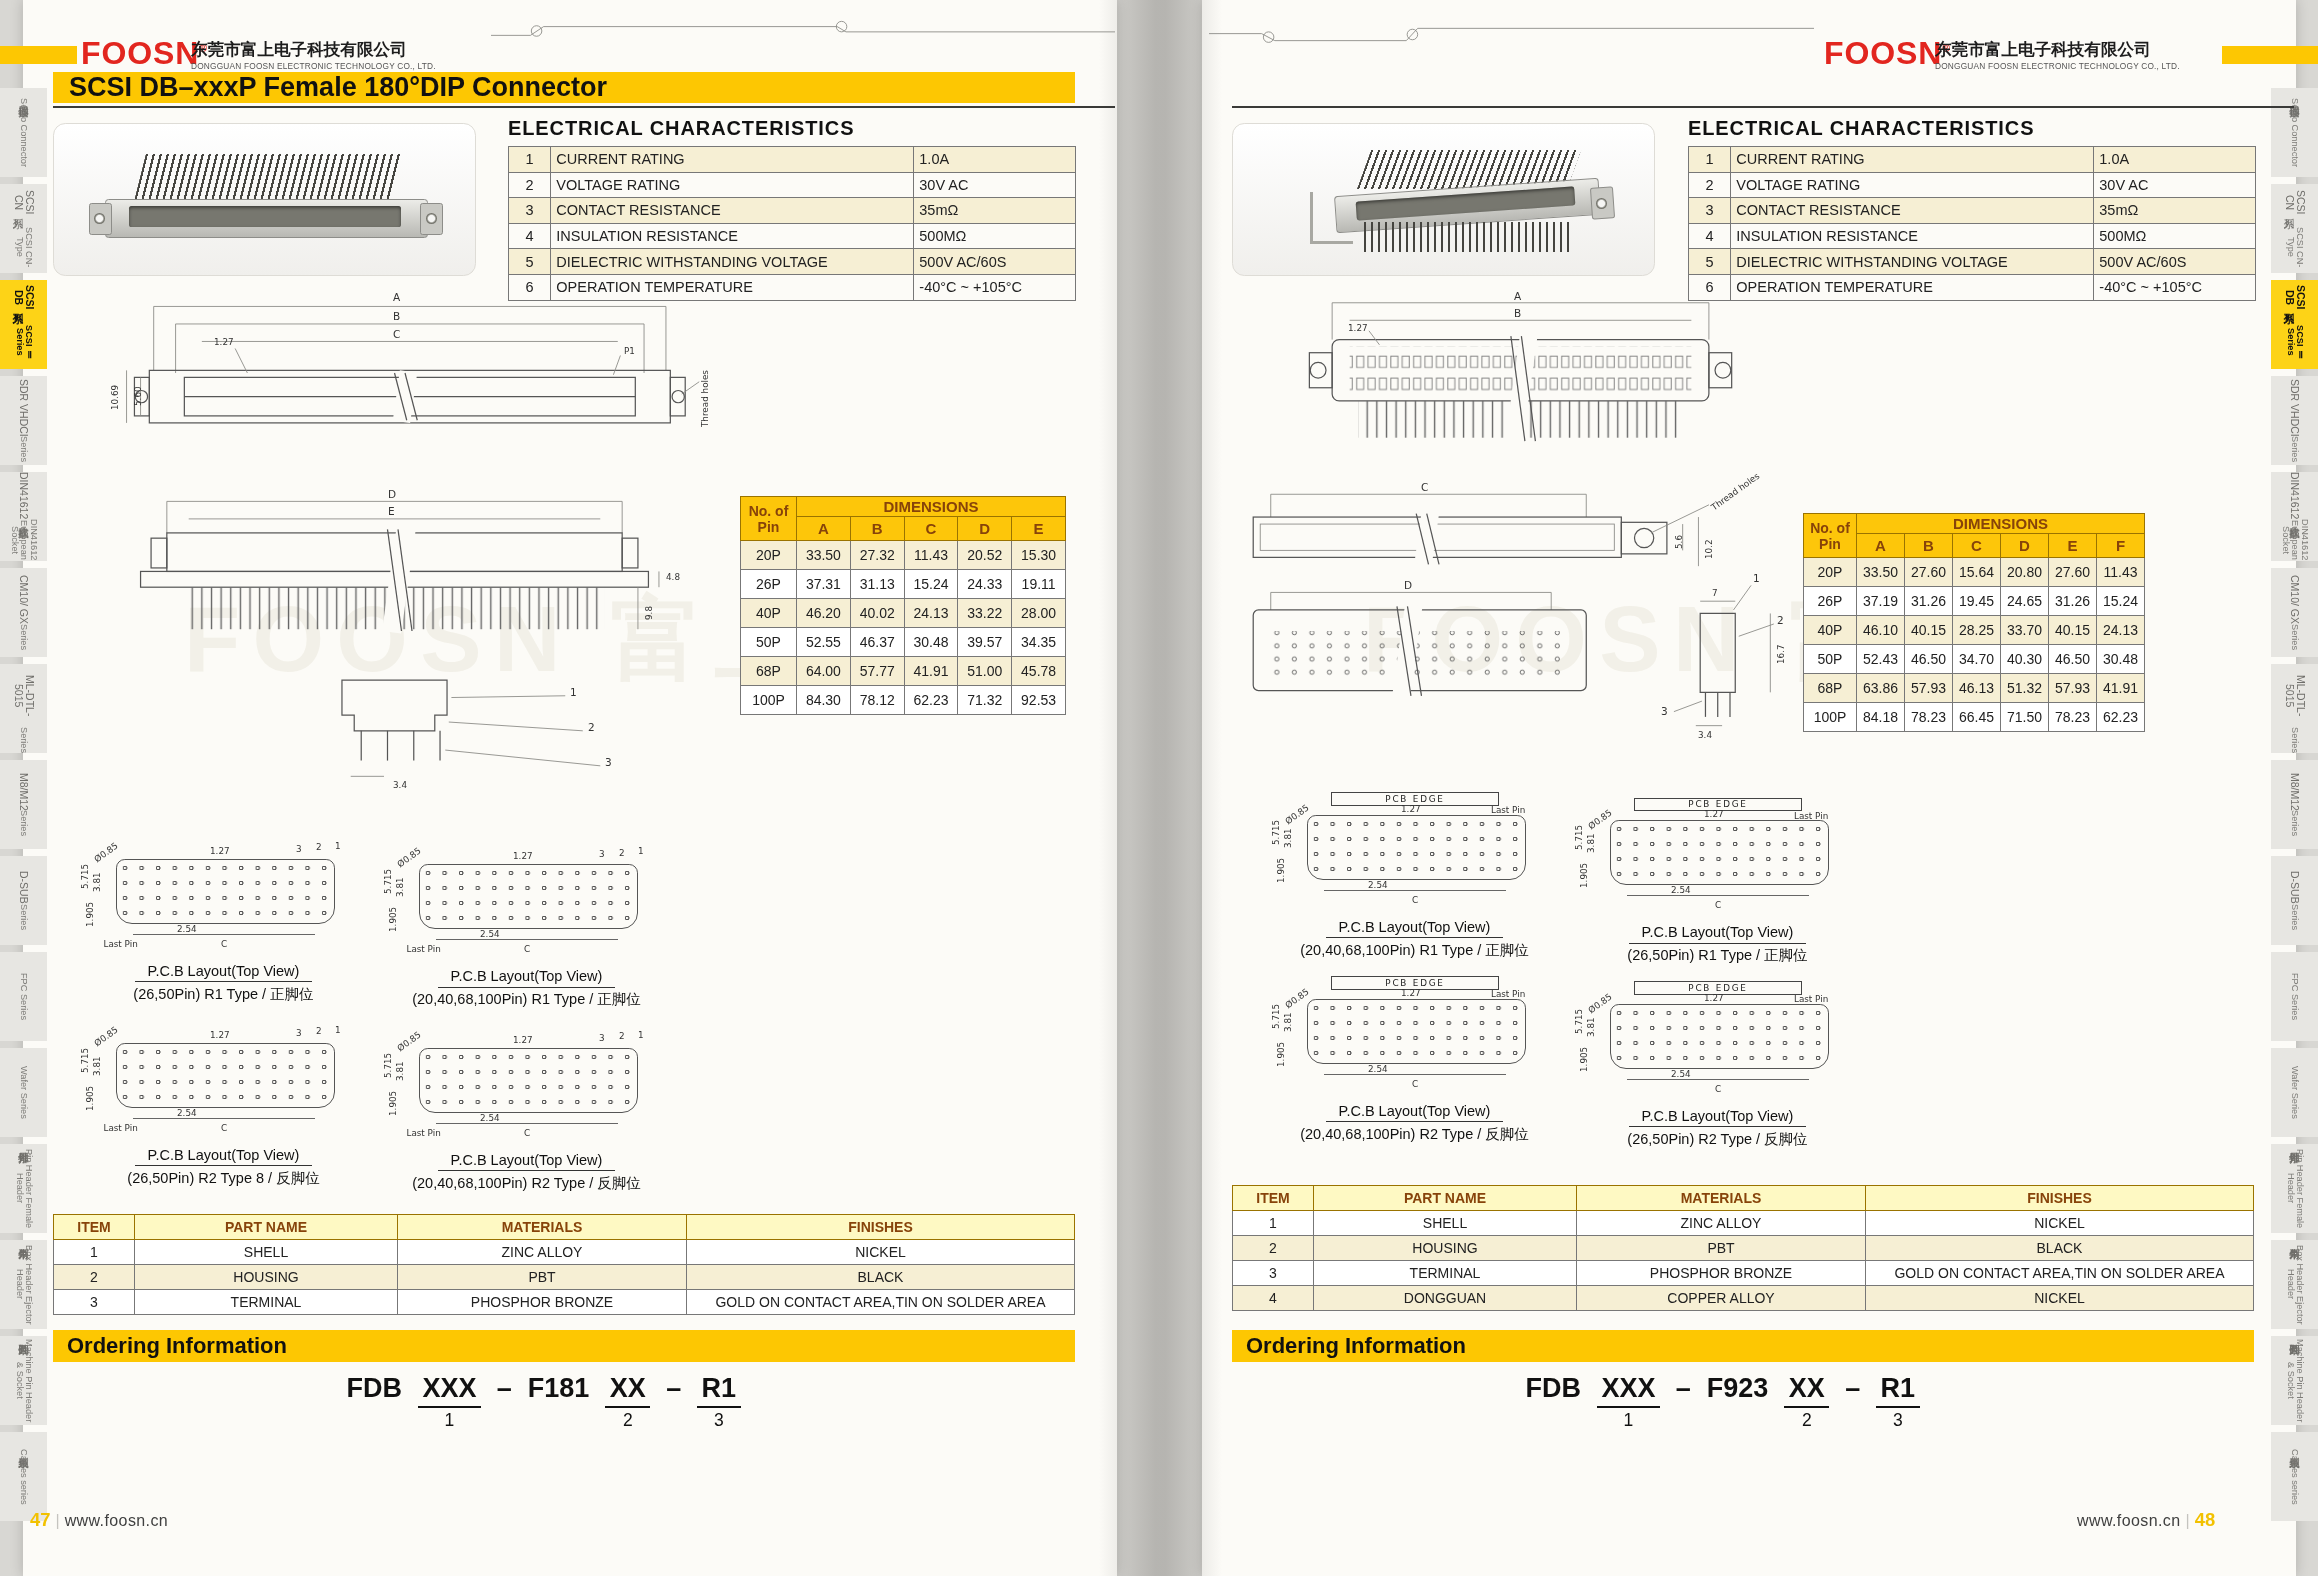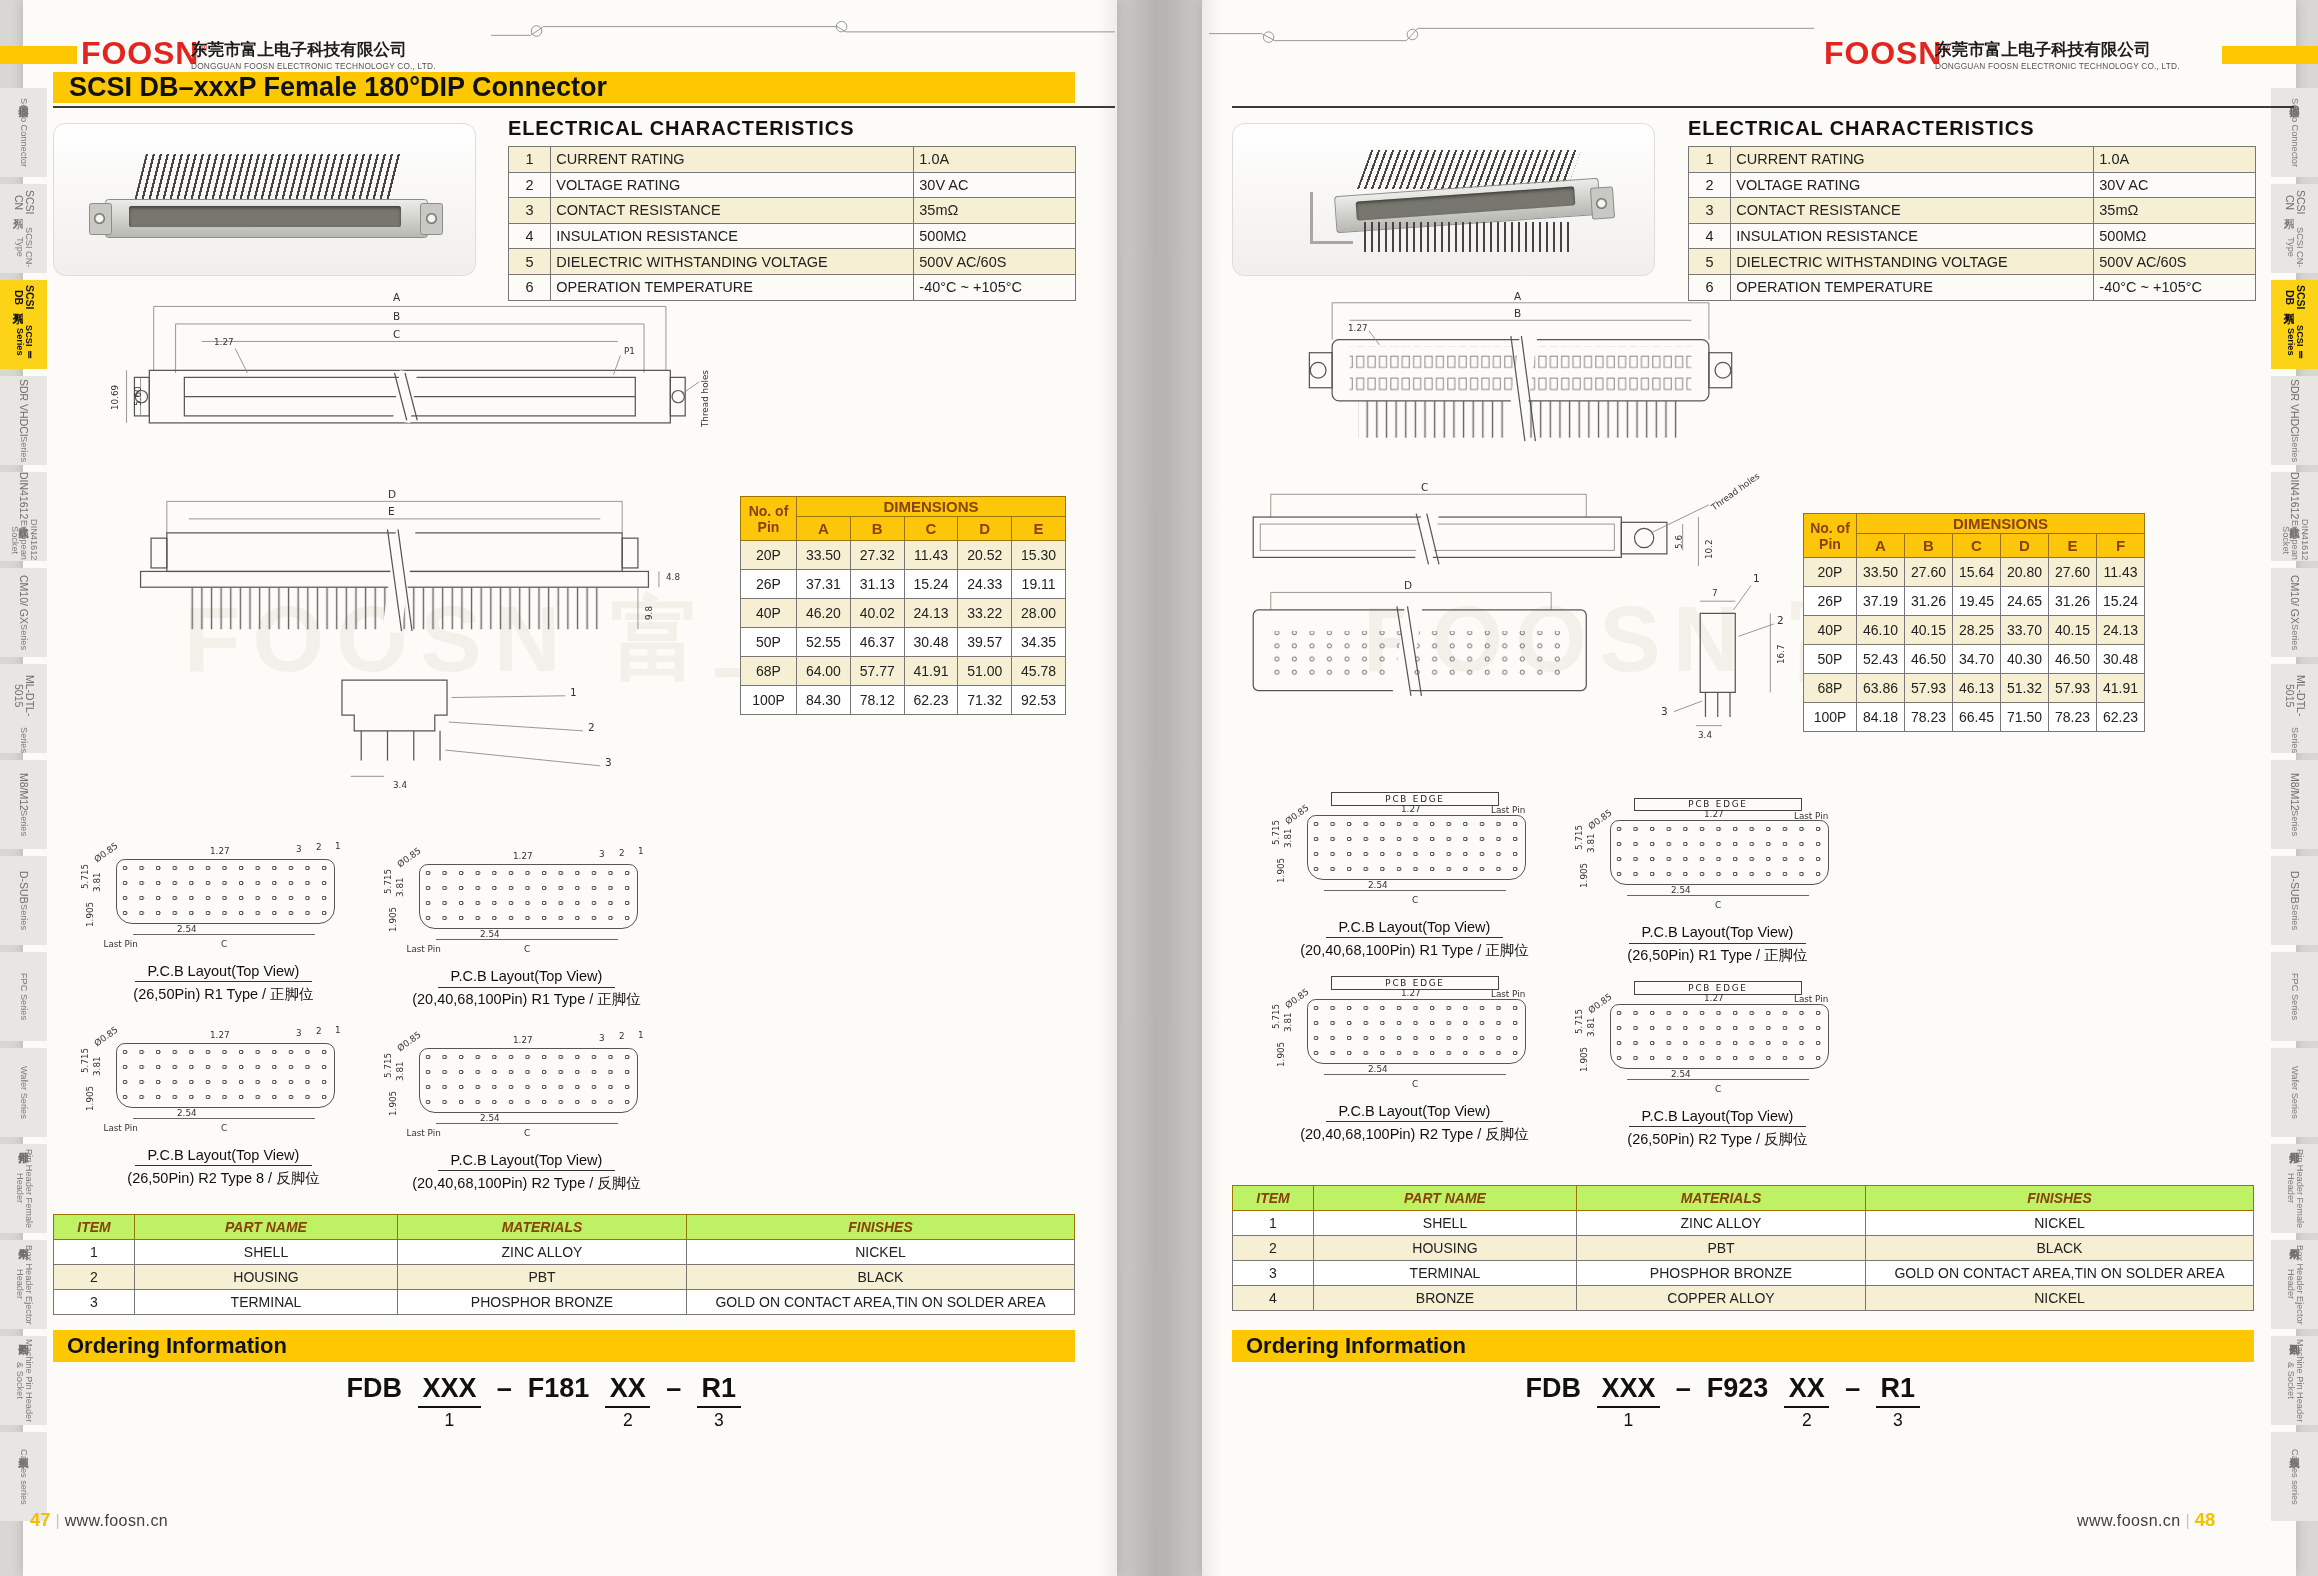--- a/index.html
+++ b/index.html
@@ -47,21 +47,21 @@
   .dims td{border:0.9px solid #777;text-align:center;font-size:14px;height:28px;padding:0 1.8px;}
   .dims thead td, .dims thead th{background:#fdc60a;color:#87430a;font-weight:bold;border:0.9px solid #9a7300;}
   .dims thead th{font-size:14px;}
   .dims thead tr:nth-child(1) th:nth-child(2){font-size:15px;}
   .dims tbody tr:nth-child(odd){background:#f6efd4;}
   .dims thead tr:nth-child(2) td{height:23px;font-size:15px;}
 
   
   .parts{position:absolute;width:1022px;table-layout:fixed;border:1.8px solid #555;background:#fff;}
   .parts td{border:0.9px solid #777;text-align:center;font-size:14px;height:22px;}
-  .parts thead td{background:#bef264;color:#87430a;font-weight:bold;border:0.9px solid #9a7300;font-style:italic;}
+  .parts thead td{background:#fef9c3;color:#87430a;font-weight:bold;border:0.9px solid #9a7300;}
   .parts tbody tr:nth-child(even){background:#f6efd4;}
   .parts col.c1{width:81px;} .parts col.c2{width:263px;} .parts col.c3{width:289px;}
 
   
   .orderbar{position:absolute;height:32px;width:1022px;background:#fdc702;display:flex;align-items:center;padding-left:14px;box-sizing:border-box;}
   .orderbar .t{font-size:22px;font-weight:bold;color:#111;}
   .code{position:absolute;width:561px;display:flex;justify-content:center;align-items:flex-start;}
   .codeseg{display:inline-flex;flex-direction:column;align-items:center;margin:0 8px;}
   .codeseg .ct{font-size:27px;font-weight:bold;color:#111;line-height:1.1;}
   .codeseg.u .ct{border-bottom:2.2px solid #111;padding:0 4.4px 2.6px;}
@@ -988,21 +988,21 @@
           <td>BLACK</td>
         </tr>
         <tr>
           <td>3</td>
           <td>TERMINAL</td>
           <td>PHOSPHOR BRONZE</td>
           <td>GOLD ON CONTACT AREA,TIN ON SOLDER AREA</td>
         </tr>
         <tr>
           <td>4</td>
-          <td>BRONZE</td>
+          <td>DONGGUAN</td>
           <td>COPPER ALLOY</td>
           <td>NICKEL</td>
         </tr>
       </tbody>
   </table>
 
   <div class="orderbar" style="left:1232px;top:1330px;">
     <span class="t">Ordering Information</span>
   </div>
   <div class="code" style="left:1442px;top:1374px;">

